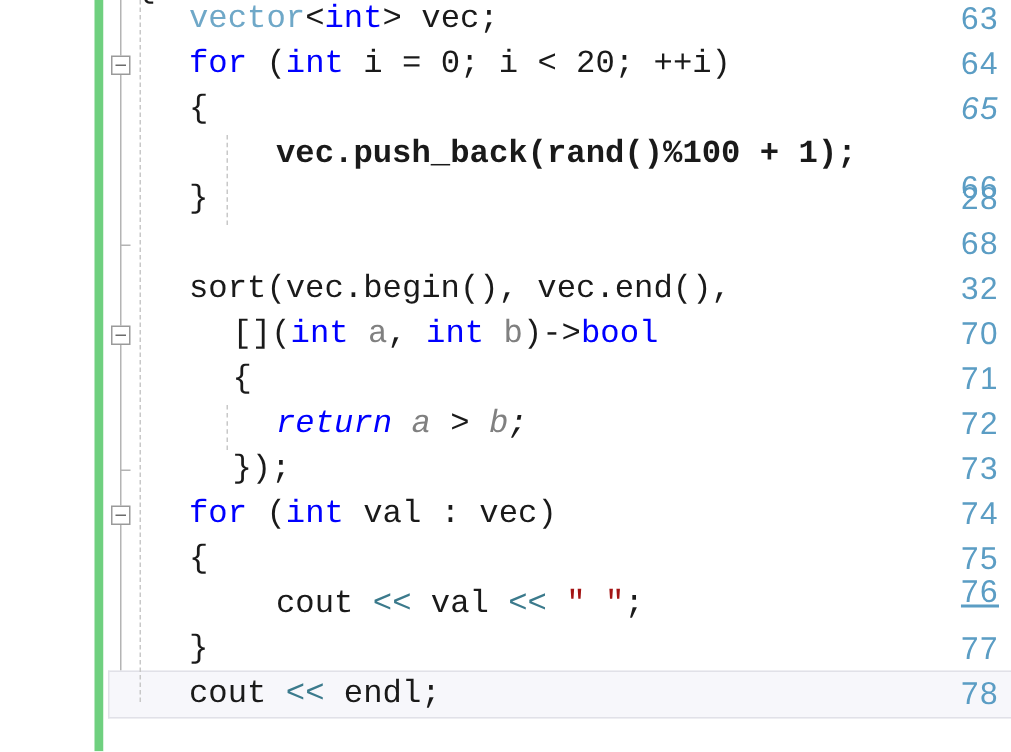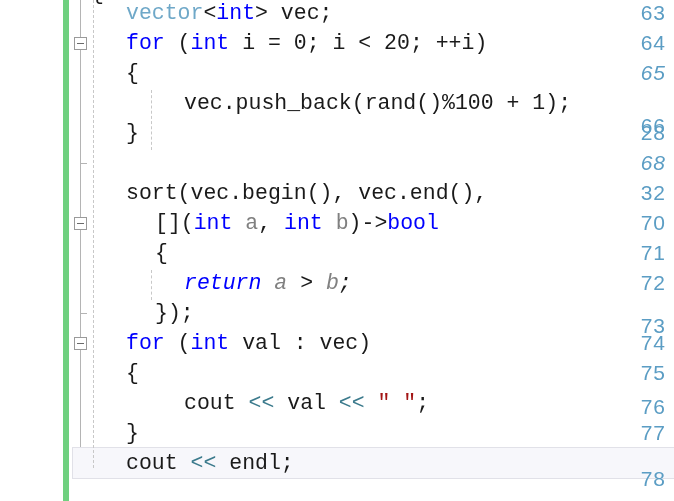--- a/index.html
+++ b/index.html
@@ -170,52 +170,52 @@
   <div class="fold-line"></div>
 
   <div id="current-line-highlight" class="current-line-highlight" style="top: 447px;"></div>
 
   <div id="lineno-layer">
       <div class="lineno" style="top: -2px;">63</div>
       <div class="lineno" style="top: 28px;">64</div>
       <div class="lineno" style="top: 58px; font-style: italic;">65</div>
       <div class="lineno" style="top: 88px; margin-top: 23px;">66</div>
       <div class="lineno" style="top: 118px;">28</div>
-      <div class="lineno" style="top: 148px; font-style: italic;">68</div>
+      <div class="lineno" style="top: 148px;">68</div>
       <div class="lineno" style="top: 178px;">32</div>
       <div class="lineno" style="top: 208px;">70</div>
       <div class="lineno" style="top: 238px;">71</div>
       <div class="lineno" style="top: 268px;">72</div>
-      <div class="lineno" style="top: 298px; margin-top: 13px;">73</div>
+      <div class="lineno" style="top: 298px;">73</div>
       <div class="lineno" style="top: 328px;">74</div>
       <div class="lineno" style="top: 358px;">75</div>
-      <div class="lineno" style="top: 392px;">76</div>
+      <div class="lineno" style="top: 380px; text-decoration: underline;">76</div>
       <div class="lineno" style="top: 418px;">77</div>
-      <div class="lineno" style="top: 448px; margin-top: 16px;">78</div>
+      <div class="lineno" style="top: 448px;">78</div>
     </div>
   <div id="foldmark-layer">
       <div class="fold-box" style="top: 37px;"></div>
       <div class="fold-box" style="top: 217px;"></div>
       <div class="fold-box" style="top: 337px;"></div>
       <div class="fold-tick" style="top: 163px;"></div>
       <div class="fold-tick" style="top: 313px;"></div>
     </div>
 
   <div class="code-area">
     <div id="indent-layer">
         <div class="indent-guide" style="left: 2px; top: 0px; height: 468px;"></div>
         <div class="indent-guide" style="left: 60px; top: 90px; height: 60px;"></div>
         <div class="indent-guide" style="left: 60px; top: 270px; height: 30px;"></div>
       </div>
     <div class="clipped-top">{</div>
     <div id="code-layer">
         <div class="code-line" style="top: -2px; padding-left: 35px;"><span class="tok-type">vector</span><span class="tok-plain">&lt;</span><span class="tok-keyword">int</span><span class="tok-plain">&gt; vec;</span></div>
         <div class="code-line" style="top: 28px; padding-left: 35px;"><span class="tok-keyword">for</span><span class="tok-plain"> (</span><span class="tok-keyword">int</span><span class="tok-plain"> i = 0; i &lt; 20; ++i)</span></div>
         <div class="code-line" style="top: 58px; padding-left: 35px;"><span class="tok-plain">{</span></div>
-        <div class="code-line" style="top: 88px; padding-left: 93px;"><span class="tok-plain">vec.push_back(rand()%100 + 1);</span></div>
+        <div class="code-line" style="top: 88px; padding-left: 93px; font-weight: bold;"><span class="tok-plain">vec.push_back(rand()%100 + 1);</span></div>
         <div class="code-line" style="top: 118px; padding-left: 35px;"><span class="tok-plain">}</span></div>
         <div class="code-line" style="top: 148px; padding-left: 35px;"></div>
         <div class="code-line" style="top: 178px; padding-left: 35px;"><span class="tok-plain">sort(vec.begin(), vec.end(),</span></div>
         <div class="code-line" style="top: 208px; padding-left: 64px;"><span class="tok-plain">[](</span><span class="tok-keyword">int</span><span class="tok-plain"> </span><span class="tok-param">a</span><span class="tok-plain">, </span><span class="tok-keyword">int</span><span class="tok-plain"> </span><span class="tok-param">b</span><span class="tok-plain">)-&gt;</span><span class="tok-keyword">bool</span></div>
         <div class="code-line" style="top: 238px; padding-left: 64px;"><span class="tok-plain">{</span></div>
         <div class="code-line" style="top: 268px; padding-left: 93px; font-style: italic;"><span class="tok-keyword">return</span><span class="tok-plain"> </span><span class="tok-param">a</span><span class="tok-plain"> &gt; </span><span class="tok-param">b</span><span class="tok-plain">;</span></div>
         <div class="code-line" style="top: 298px; padding-left: 64px;"><span class="tok-plain">});</span></div>
         <div class="code-line" style="top: 328px; padding-left: 35px;"><span class="tok-keyword">for</span><span class="tok-plain"> (</span><span class="tok-keyword">int</span><span class="tok-plain"> val : vec)</span></div>
         <div class="code-line" style="top: 358px; padding-left: 35px;"><span class="tok-plain">{</span></div>
         <div class="code-line" style="top: 388px; padding-left: 93px;"><span class="tok-plain">cout </span><span class="tok-operator">&lt;&lt;</span><span class="tok-plain"> val </span><span class="tok-operator">&lt;&lt;</span><span class="tok-plain"> </span><span class="tok-string">" "</span><span class="tok-plain">;</span></div>

